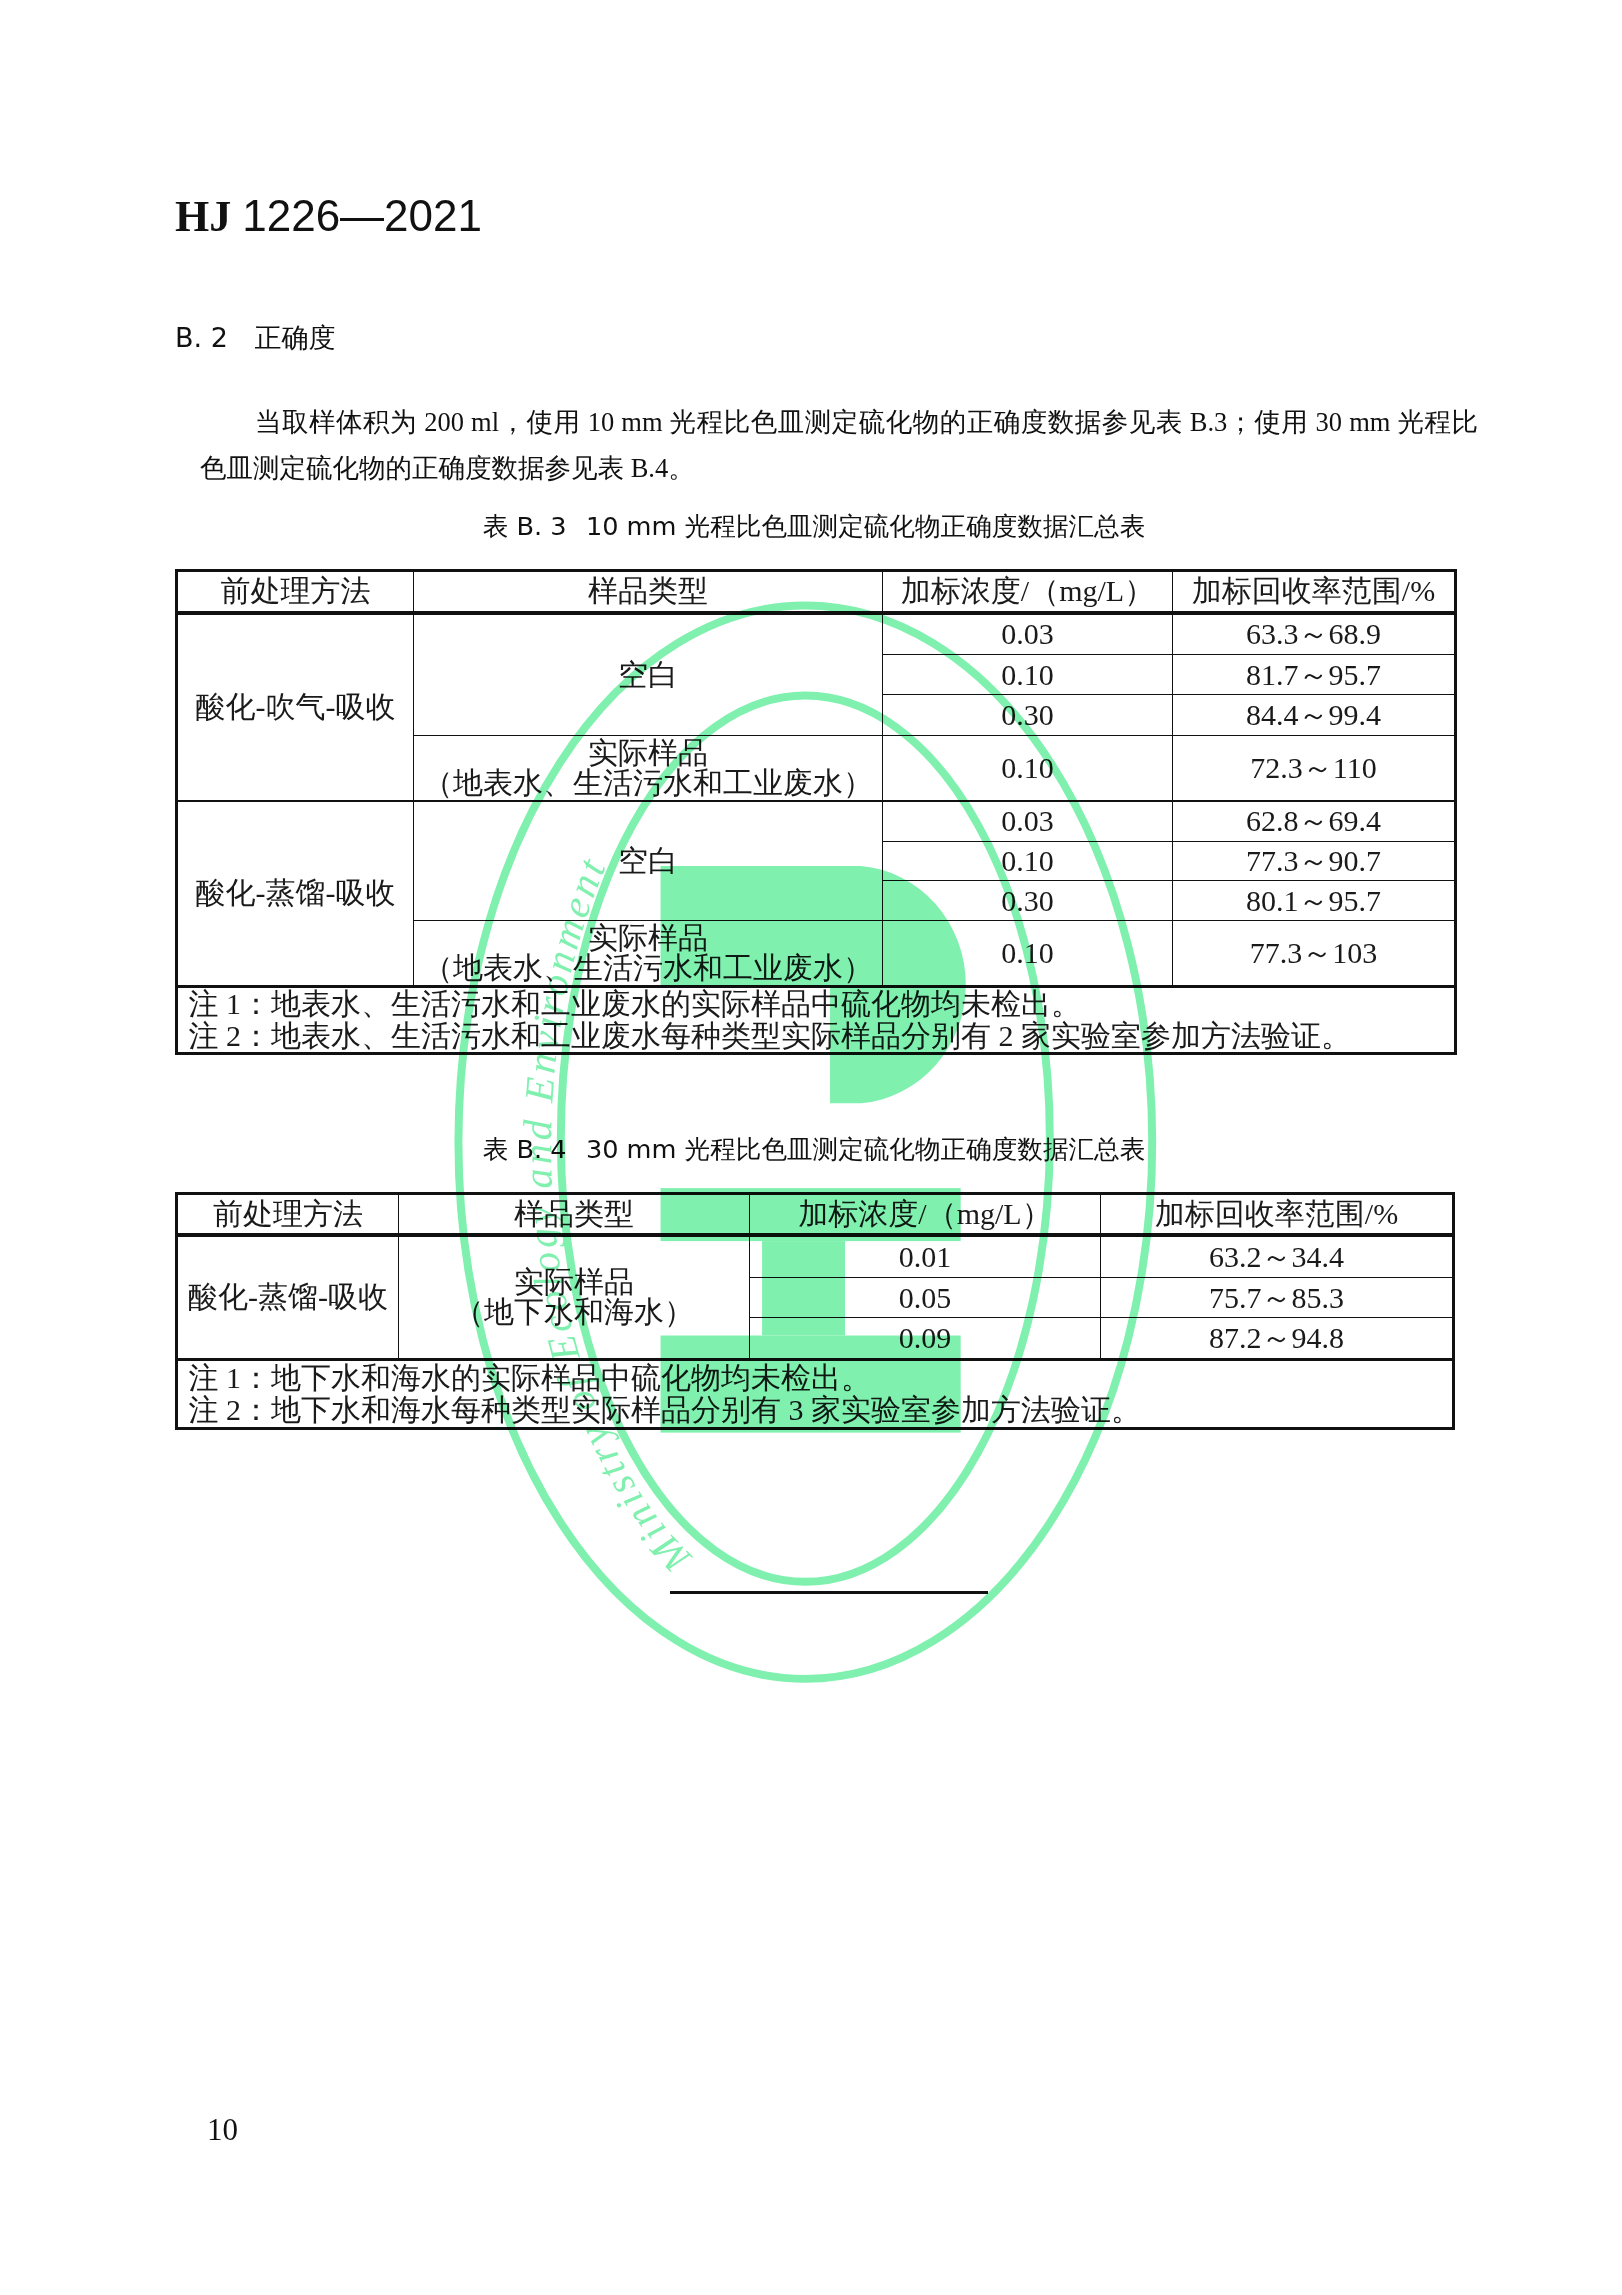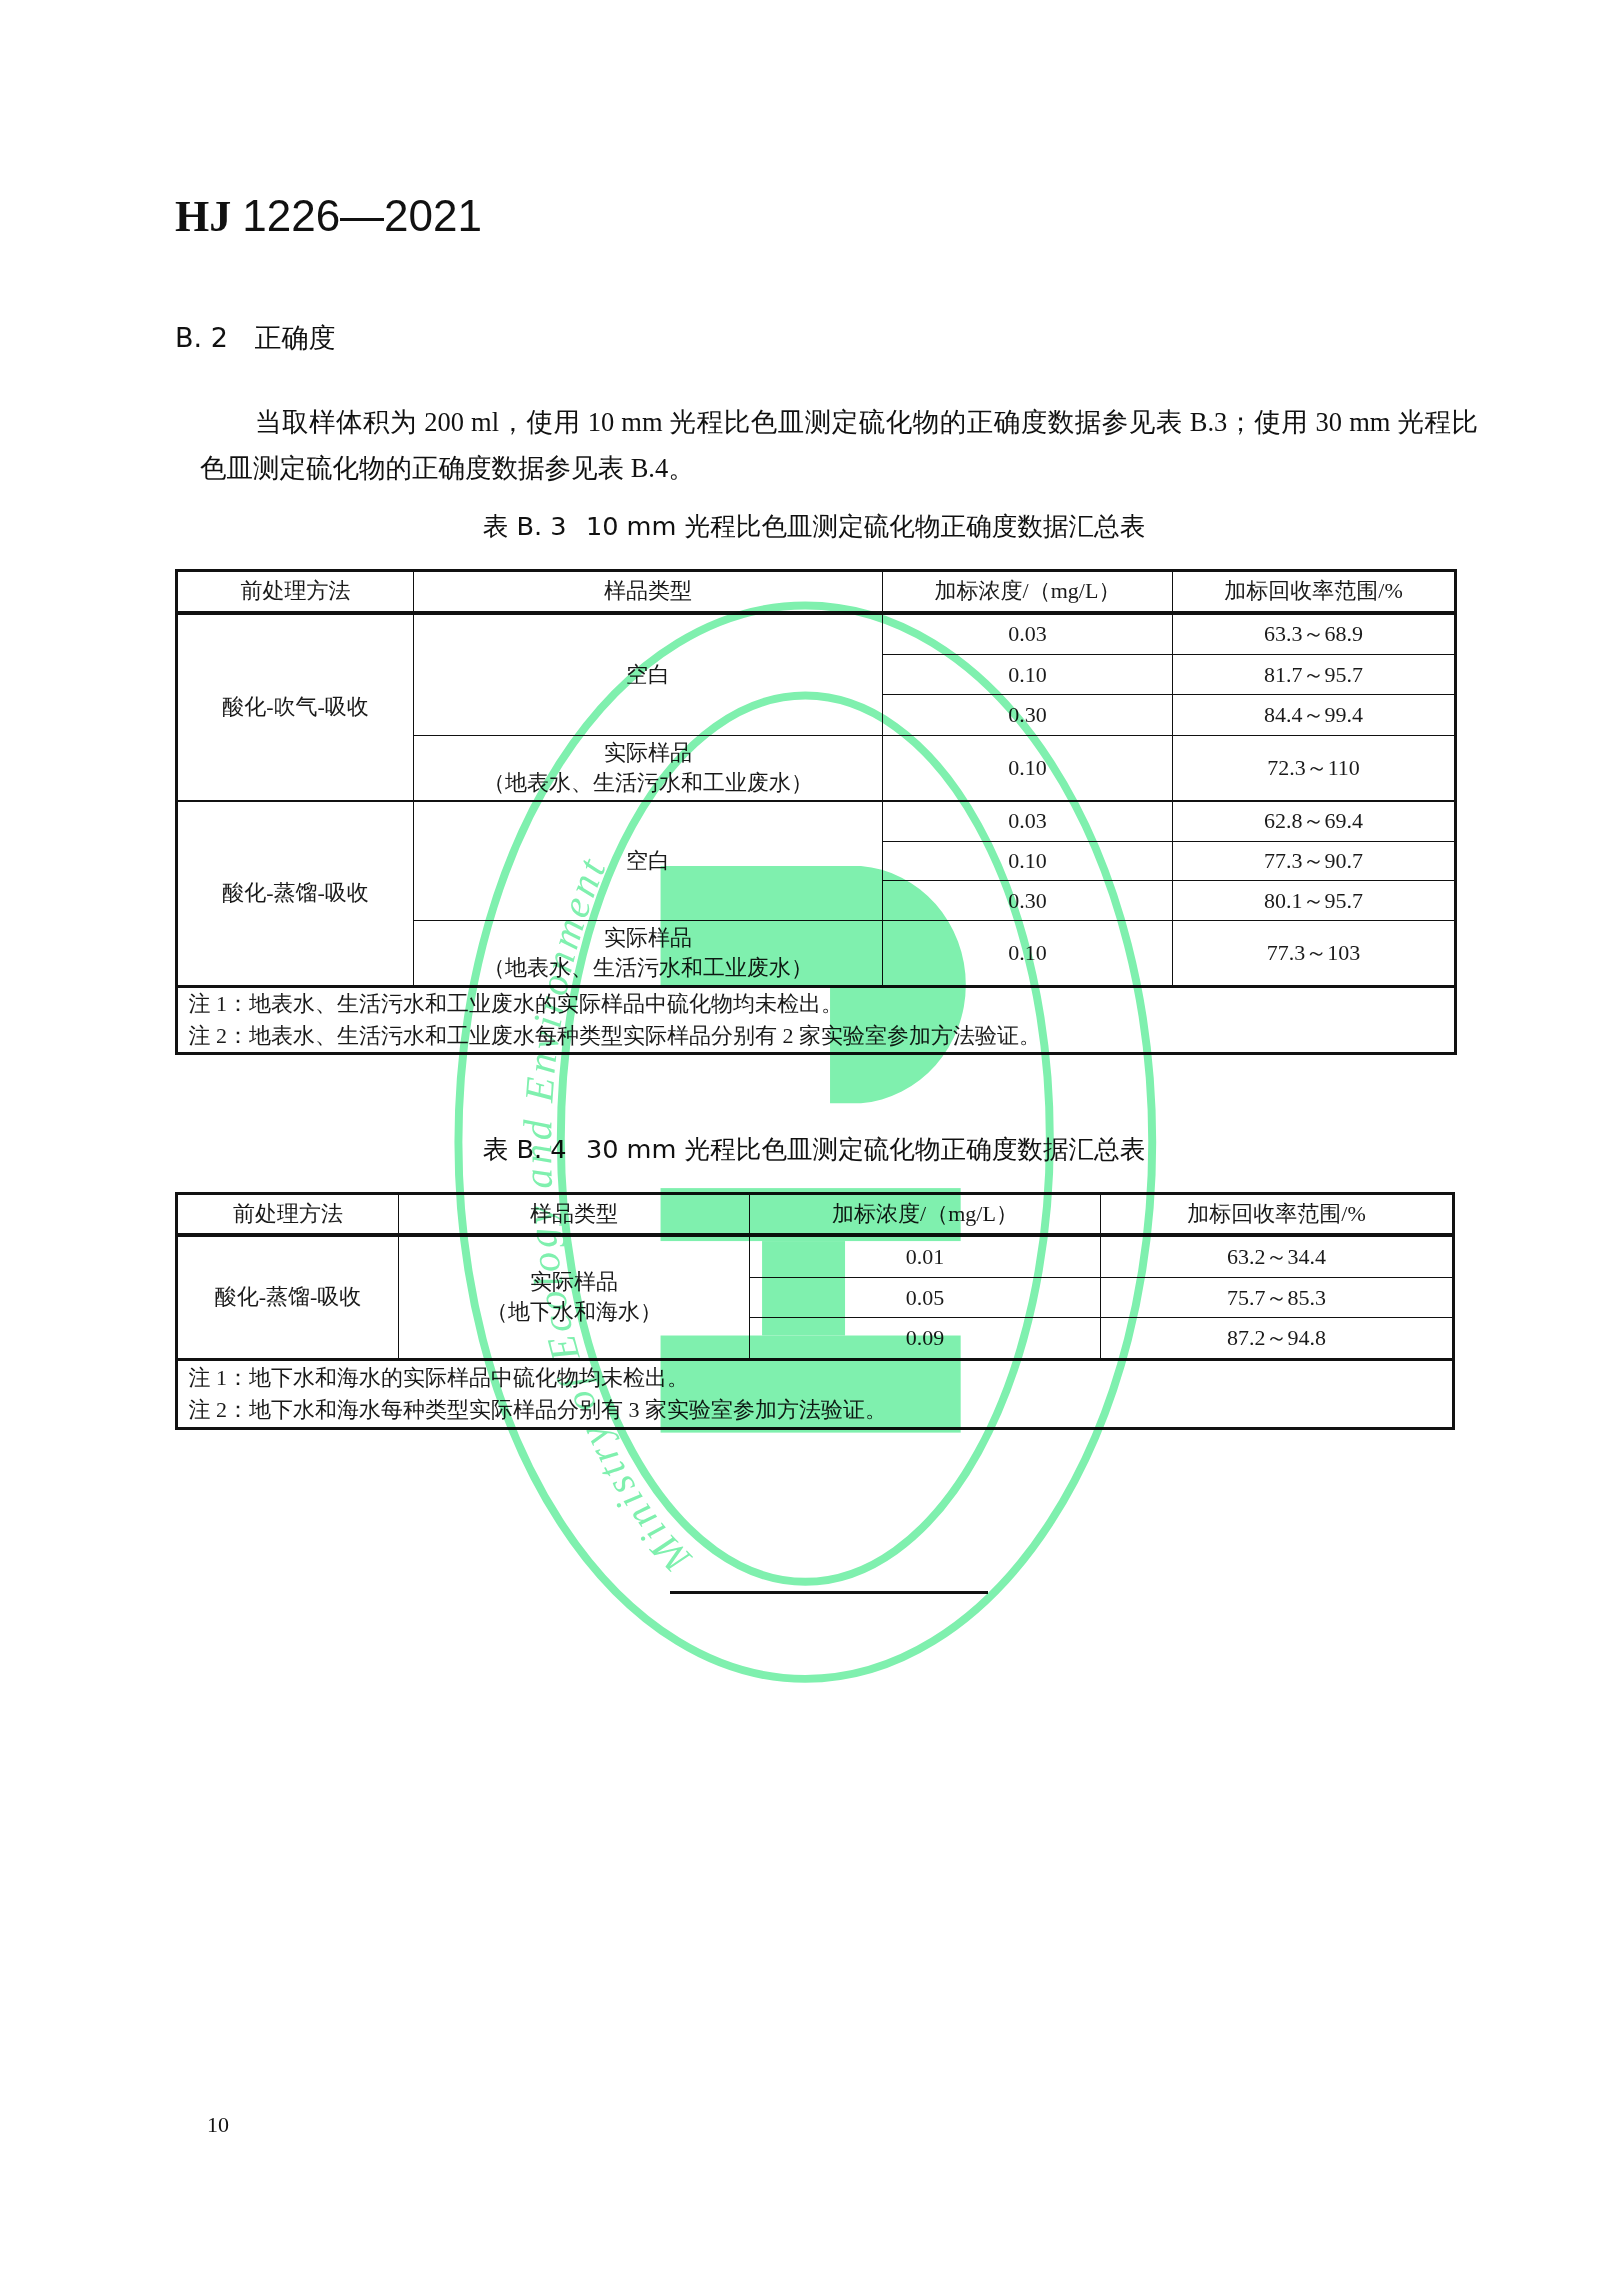--- a/index.html
+++ b/index.html
@@ -13,31 +13,31 @@
   #section-heading { left:175px; top:320px; font-size:27px; line-height:35px; font-family:"DejaVu Sans", sans-serif; white-space:nowrap; }
   #section-heading .no { margin-right:26.5px; }
 
   #body-para { left:175px; top:399px; width:1278px; font-size:26.5px; line-height:46px; font-family:"Liberation Serif", "DejaVu Serif", serif; text-indent:55px; text-align:justify;margin-left:25px; }
 
   .table-title { left:175px; width:1278px; text-align:center; font-size:25.6px; line-height:35px; font-family:"DejaVu Sans", sans-serif; white-space:nowrap; }
   .table-title .tno { margin-right:19.4px; }
   #title-b3 { top:509px; }
   #title-b4 { top:1132px; }
 
-  table.data { position:absolute; left:175px; border-collapse:collapse; font-family:"Liberation Serif", "DejaVu Serif", serif; font-size:22px; color:#1a1a1a; table-layout:fixed; }
+  table.data { position:absolute; left:175px; border-collapse:collapse; font-family:"Liberation Serif", "DejaVu Serif", serif; font-size:30px; color:#1a1a1a; table-layout:fixed; }
   table.data td, table.data th { border:1.3px solid #111; text-align:center; vertical-align:middle; padding:0; font-weight:normal; line-height:30px; }
   table.data { border:3.5px solid #111; }
   table.data tr.head th { border-bottom:4.4px solid #111; }
   table.data tr.group-end td { border-bottom:2.6px solid #111; }
   table.data td.note { text-align:left; padding-left:10.6px; border-top:3.5px solid #111; line-height:32px; }
   #table-b3 { top:569px; width:1278px; }
   #table-b4 { top:1192px; width:1278px; }
 
   #end-line { left:670px; top:1591px; width:318px; height:2.6px; background:#111; }
-  #page-number { left:207px; top:2112px; font-size:22px; font-family:"Liberation Serif", serif;text-align:right; }
+  #page-number { left:207px; top:2112px; font-size:31px; font-family:"Liberation Serif", serif;text-align:right; }
 
   #watermark { position:absolute; left:0; top:0; width:1623px; height:2295px; pointer-events:none; mix-blend-mode:multiply; }
 </style>
 </head>
 <body>
 
 <div id="doc-header" class="abs">
   <span class="code">HJ</span>
   <span class="num">1226—2021</span>
 </div>

